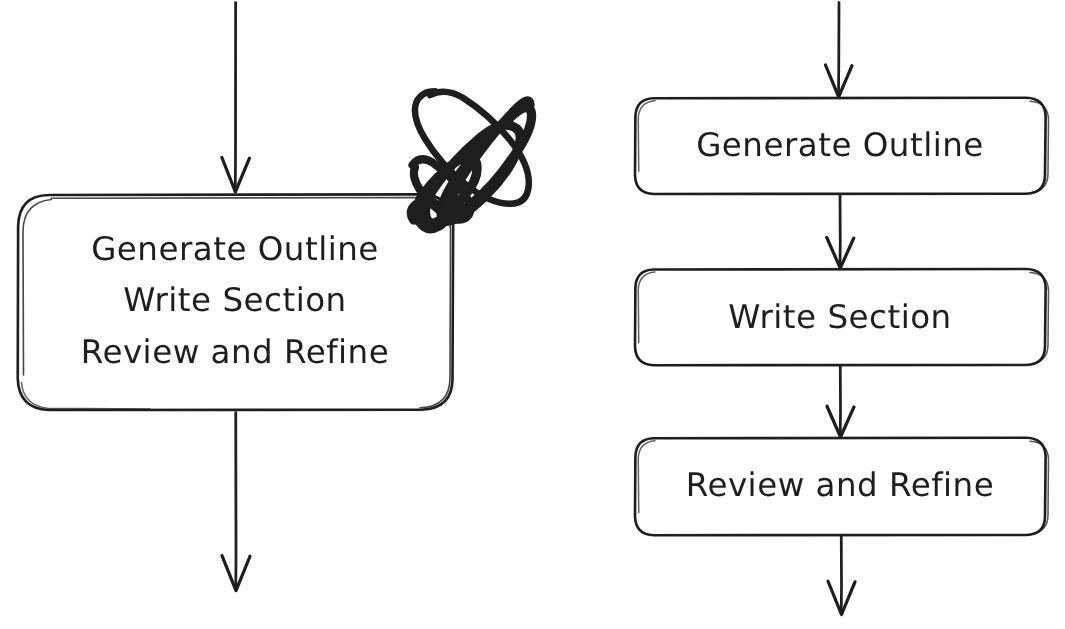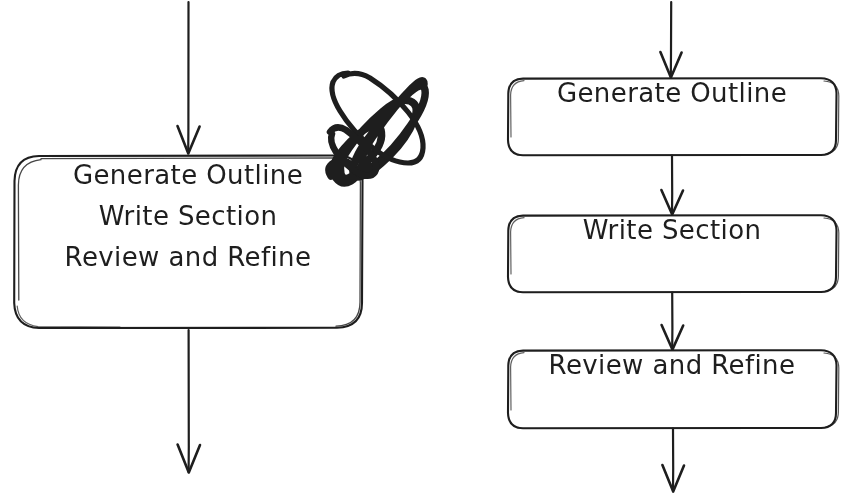--- a/index.html
+++ b/index.html
@@ -25,21 +25,21 @@
     left: 0;
     top: 0;
     width: 852px;
     height: 503px;
   }
   .node-label {
     position: absolute;
     display: flex;
     flex-direction: column;
     align-items: center;
-    justify-content: flex-start;
+    justify-content: center;
     text-align: center;
     color: #1e1e1e;
     font-family: "DejaVu Sans", sans-serif;
     font-weight: 400;
     letter-spacing: 0.4px;
     white-space: nowrap;
     pointer-events: none;
   }
   .line {
     display: block;

